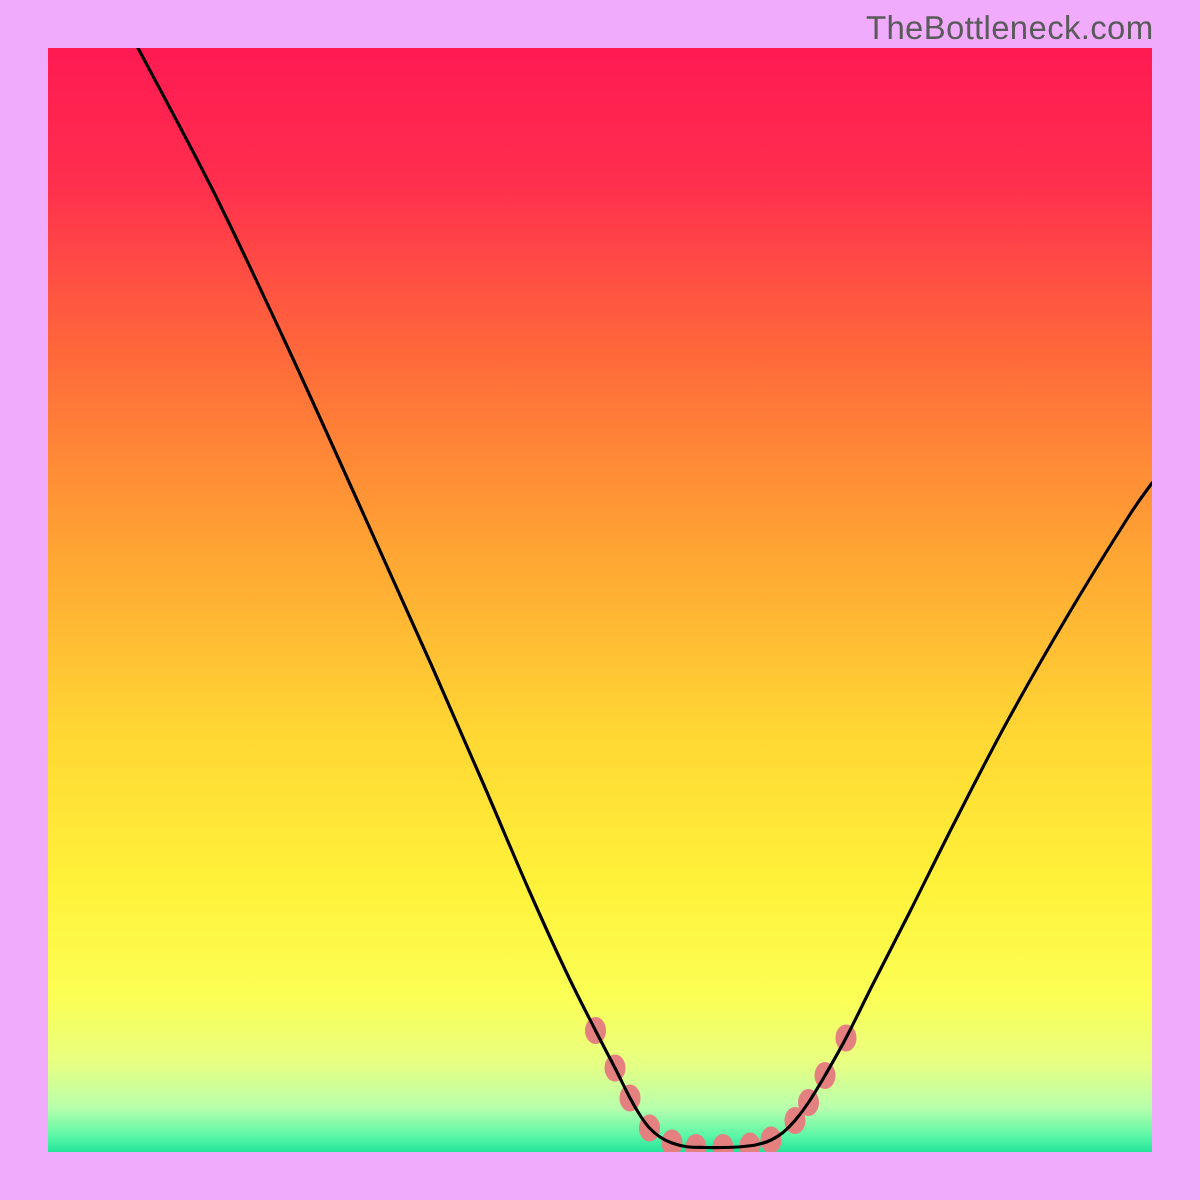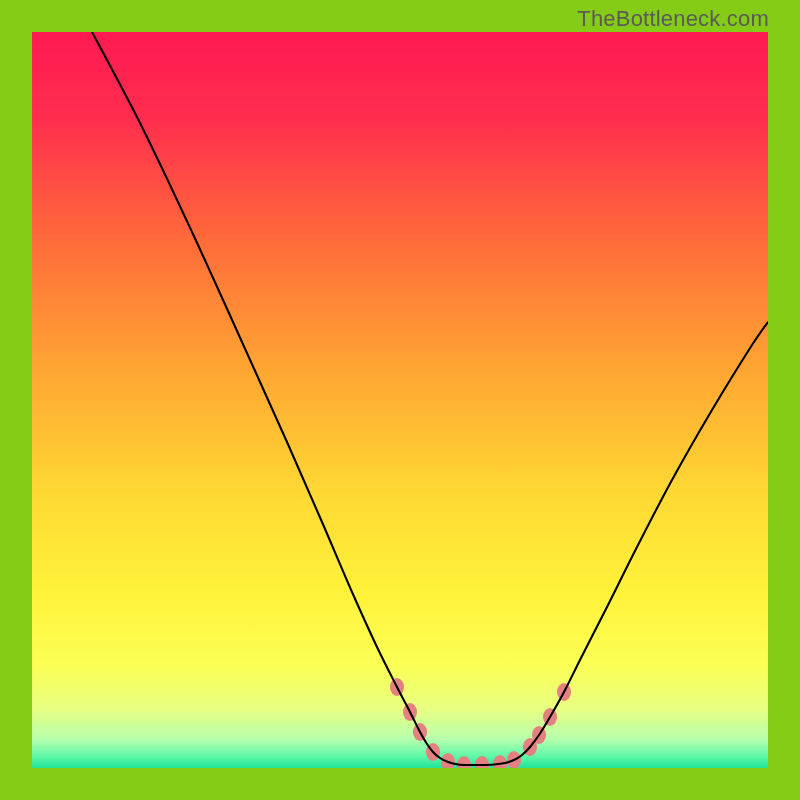--- a/index.html
+++ b/index.html
@@ -9,21 +9,21 @@
     height: 800px;
     overflow: hidden;
     background: #000;
     font-family: Arial, Helvetica, sans-serif;
   }
   .frame {
     position: absolute;
     top: 0; left: 0;
     width: 800px;
     height: 800px;
-    background: #84cc16;
+    background: #f0abfc;
   }
   .plot-area {
     position: absolute;
     top: 32px;
     left: 32px;
     width: 736px;
     height: 736px;
     overflow: hidden;
   }
   .gradient-bg {

